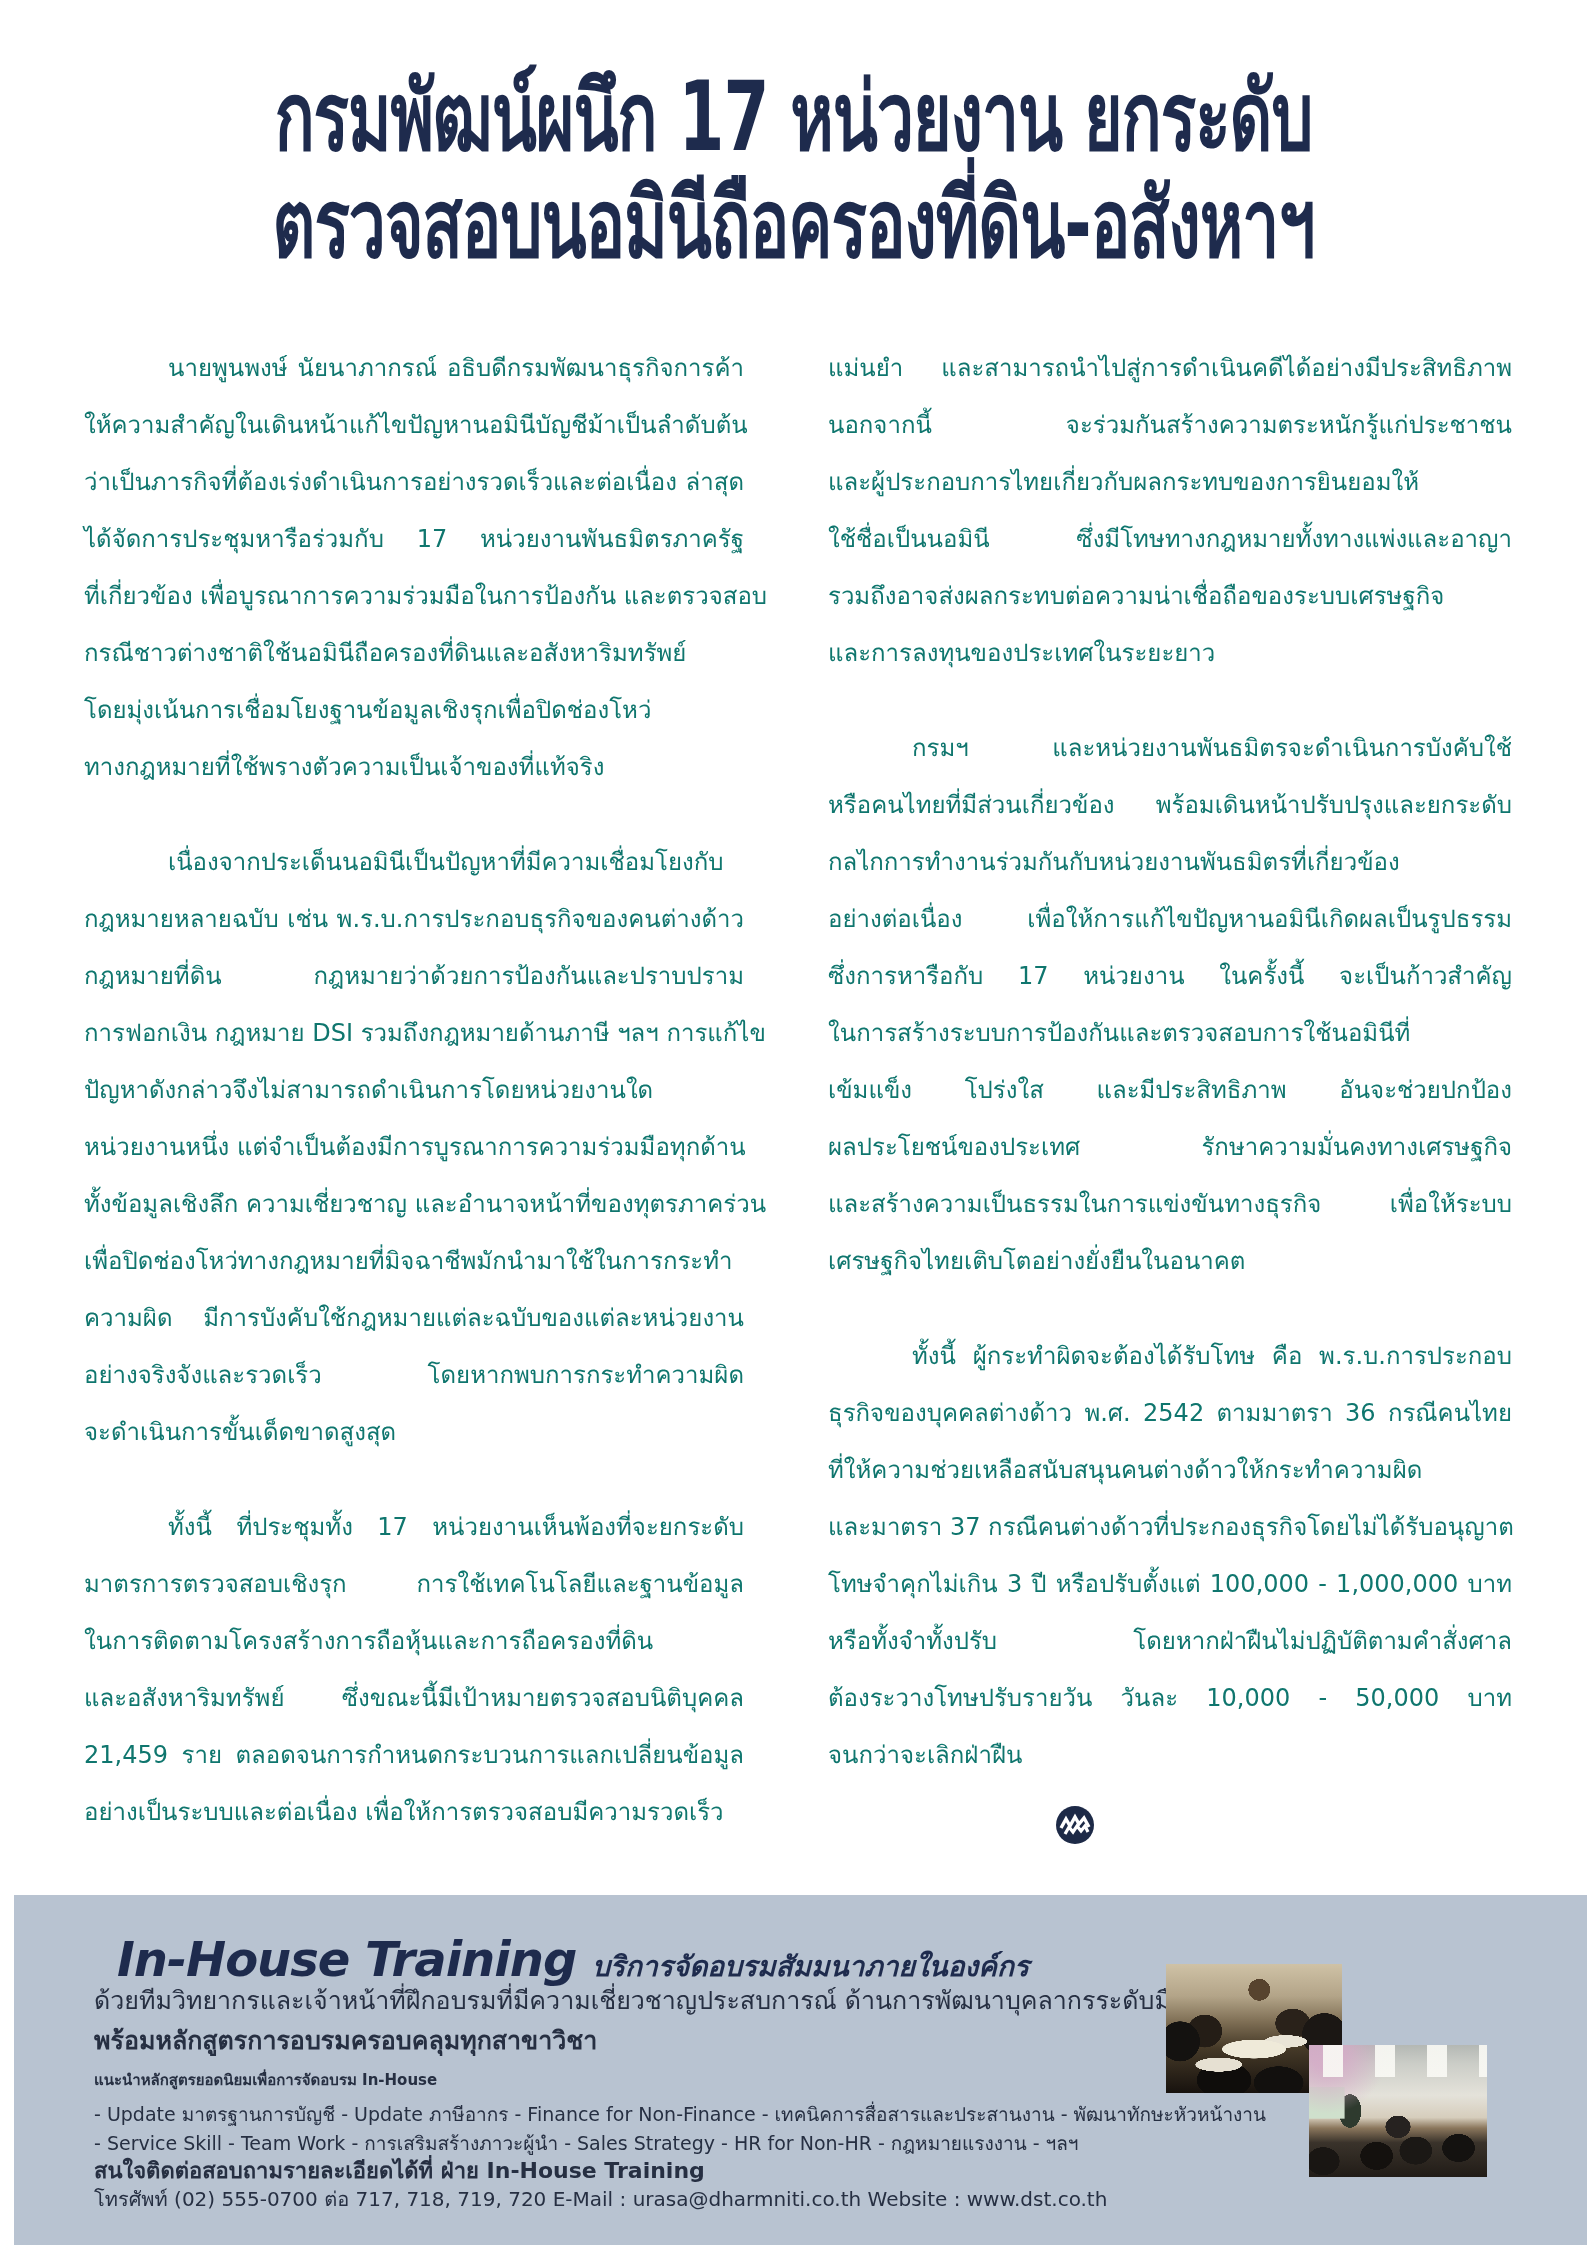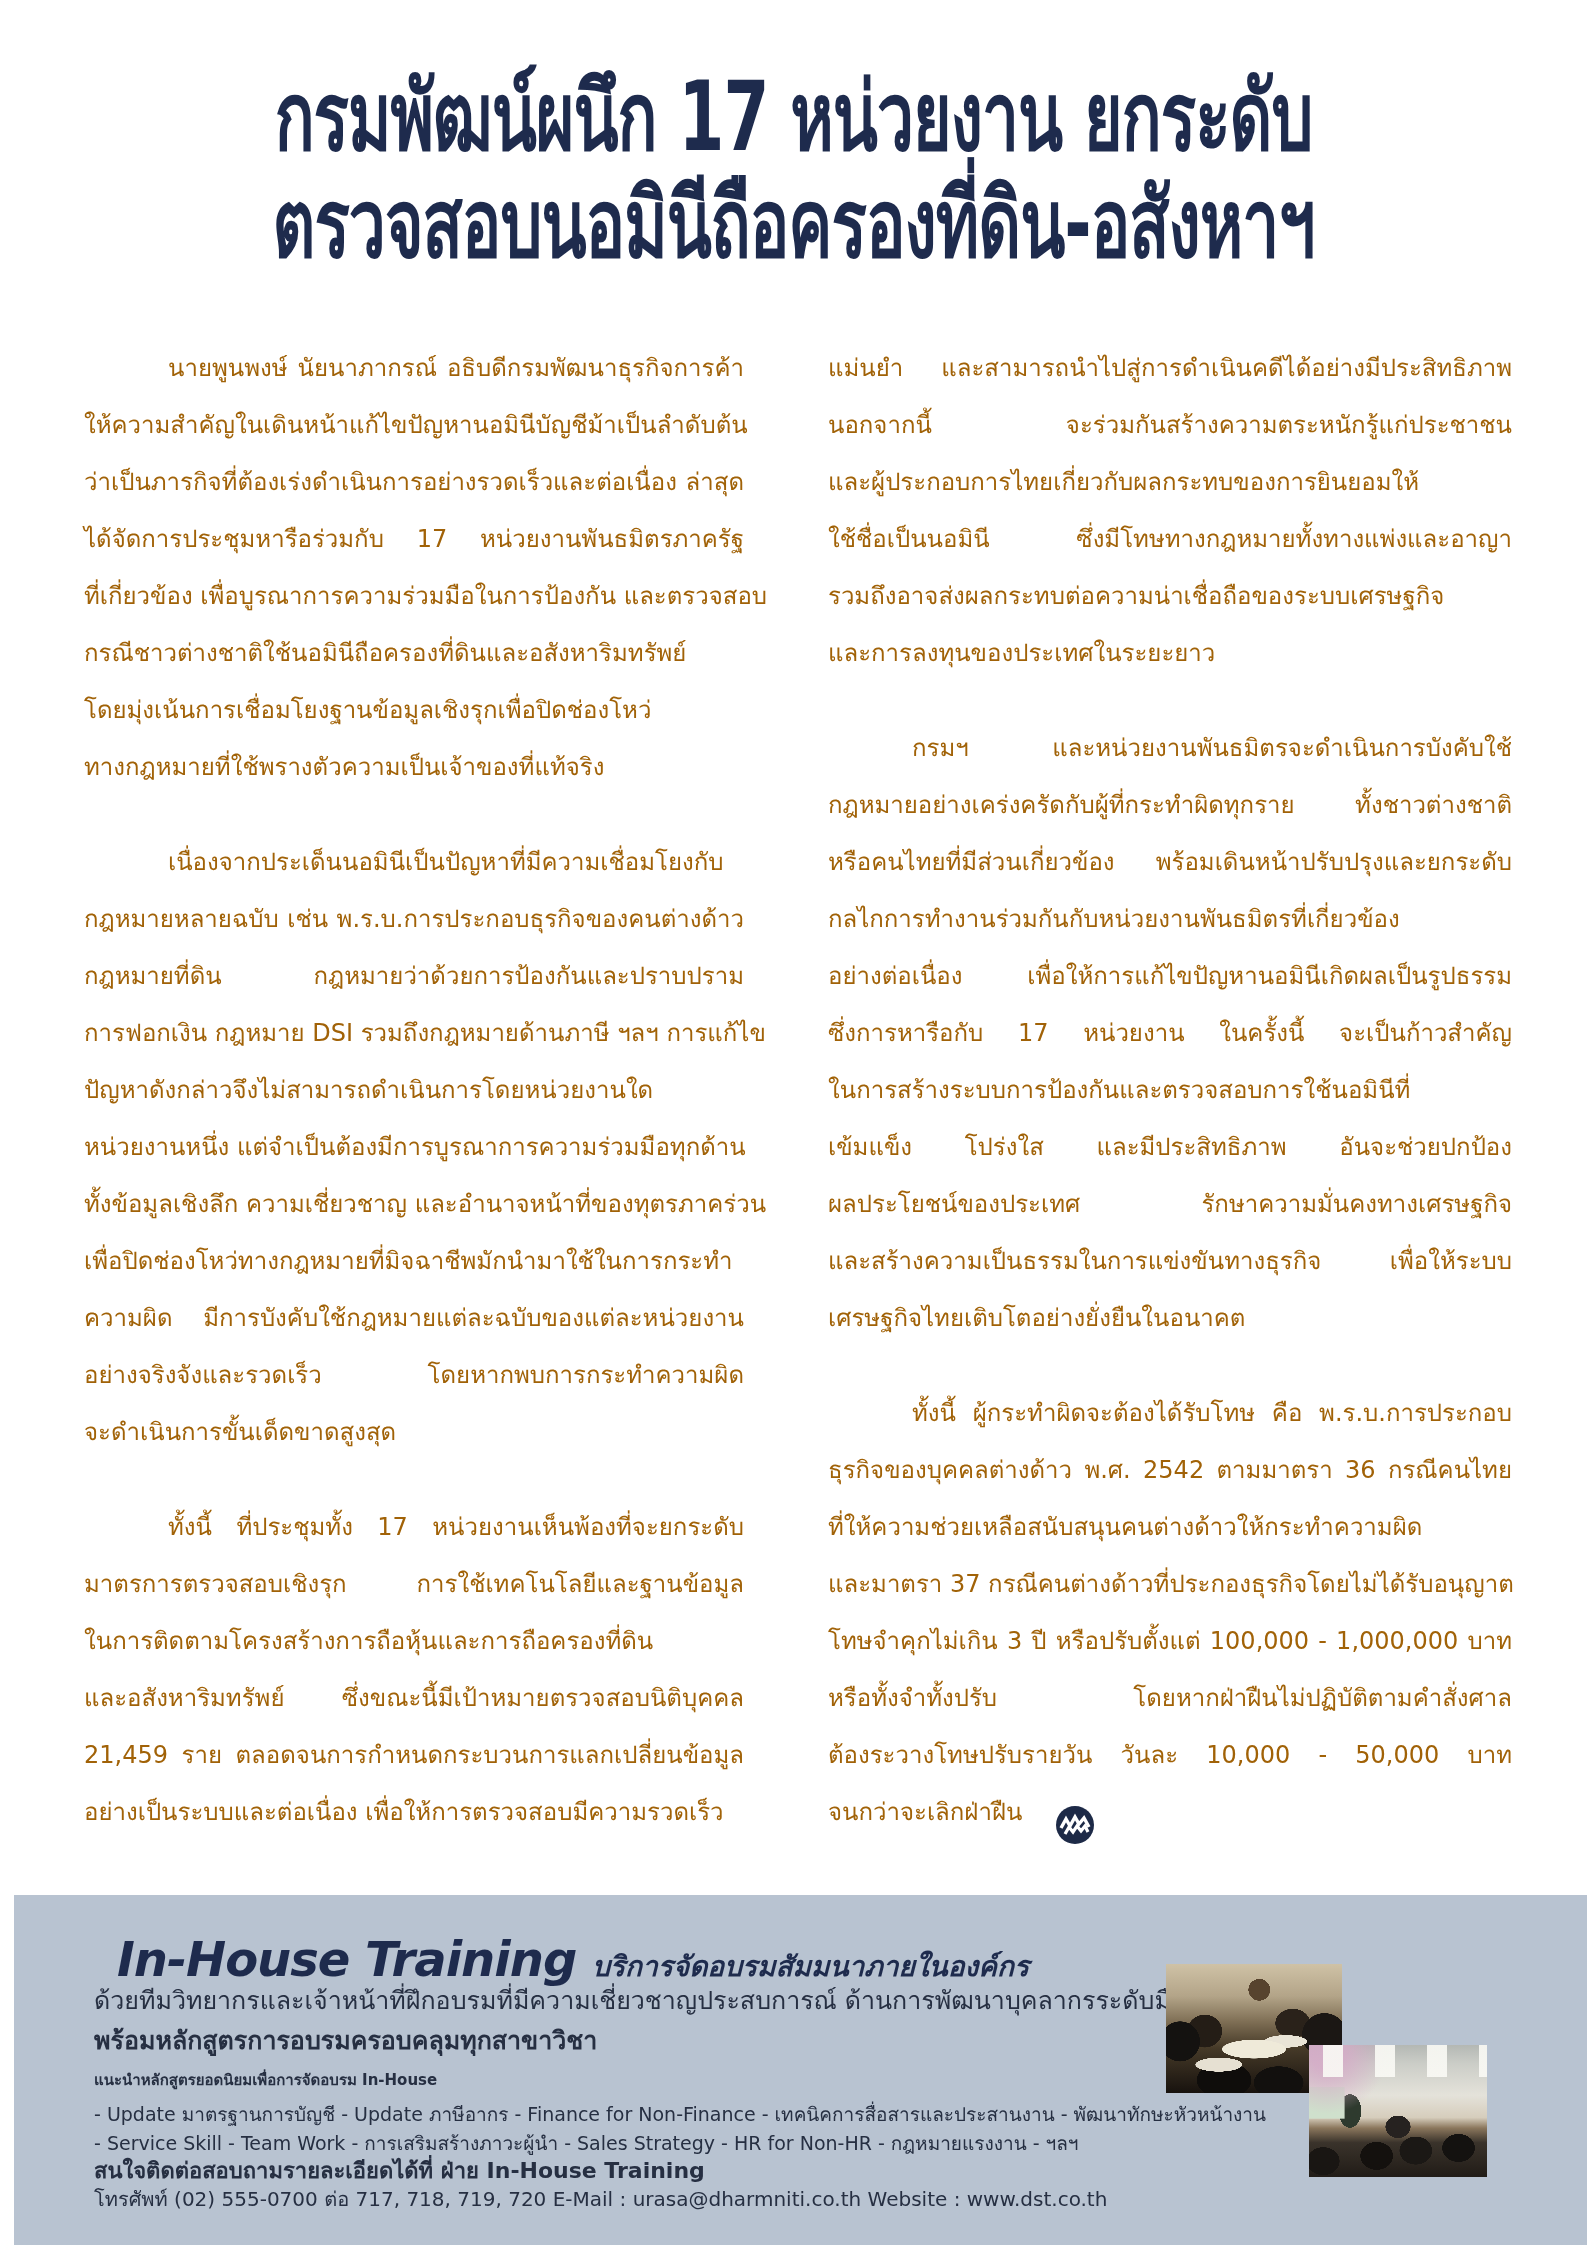--- a/index.html
+++ b/index.html
@@ -11,21 +11,21 @@
             color:#1e2b4d;font-weight:bold;font-size:66px;line-height:74px;
             transform:scaleY(1.45);transform-origin:center top;letter-spacing:-1px;}
   .headline .tline{display:block;white-space:nowrap;}
 
   
   .col{position:absolute;top:340px;}
   .col-left{left:84px;width:660px;}
   .col-right{left:828px;width:684px;}
   .para + .para{margin-top:38px;}
   .bline{font-size:24px;line-height:57px;white-space:nowrap;
-         text-align:justify;text-align-last:justify;color:#a16207;}
+         text-align:justify;text-align-last:justify;color:#0f766e;}
   .bline.last{text-align-last:left;}
   .bline.indent{padding-left:84px;}
 
   
   .endlogo{position:absolute;left:1056px;top:1806px;width:38px;height:38px;}
 
   
   .footer{position:absolute;left:14px;top:1895px;width:1587px;height:350px;background:#b8c3d1;}
   .fhead{position:absolute;left:103px;top:36px;display:flex;align-items:baseline;gap:16px;
          color:#1e2b4d;white-space:nowrap;}
@@ -117,21 +117,20 @@
     <div class="para">
       <div class="bline">แม่นยำ และสามารถนำไปสู่การดำเนินคดีได้อย่างมีประสิทธิภาพ</div>
       <div class="bline">นอกจากนี้ จะร่วมกันสร้างความตระหนักรู้แก่ประชาชน</div>
       <div class="bline">และผู้ประกอบการไทยเกี่ยวกับผลกระทบของการยินยอมให้</div>
       <div class="bline">ใช้ชื่อเป็นนอมินี ซึ่งมีโทษทางกฎหมายทั้งทางแพ่งและอาญา</div>
       <div class="bline">รวมถึงอาจส่งผลกระทบต่อความน่าเชื่อถือของระบบเศรษฐกิจ</div>
       <div class="bline last">และการลงทุนของประเทศในระยะยาว</div>
     </div>
     <div class="para">
       <div class="bline indent">กรมฯ และหน่วยงานพันธมิตรจะดำเนินการบังคับใช้</div>
-      <div class="bline">กฎหมายอย่างเคร่งครัดกับผู้ที่กระทำผิดทุกราย ทั้งชาวต่างชาติ</div>
       <div class="bline">หรือคนไทยที่มีส่วนเกี่ยวข้อง พร้อมเดินหน้าปรับปรุงและยกระดับ</div>
       <div class="bline">กลไกการทำงานร่วมกันกับหน่วยงานพันธมิตรที่เกี่ยวข้อง</div>
       <div class="bline">อย่างต่อเนื่อง เพื่อให้การแก้ไขปัญหานอมินีเกิดผลเป็นรูปธรรม</div>
       <div class="bline">ซึ่งการหารือกับ 17 หน่วยงาน ในครั้งนี้ จะเป็นก้าวสำคัญ</div>
       <div class="bline">ในการสร้างระบบการป้องกันและตรวจสอบการใช้นอมินีที่</div>
       <div class="bline">เข้มแข็ง โปร่งใส และมีประสิทธิภาพ อันจะช่วยปกป้อง</div>
       <div class="bline">ผลประโยชน์ของประเทศ รักษาความมั่นคงทางเศรษฐกิจ</div>
       <div class="bline">และสร้างความเป็นธรรมในการแข่งขันทางธุรกิจ เพื่อให้ระบบ</div>
       <div class="bline last">เศรษฐกิจไทยเติบโตอย่างยั่งยืนในอนาคต</div>
     </div>

